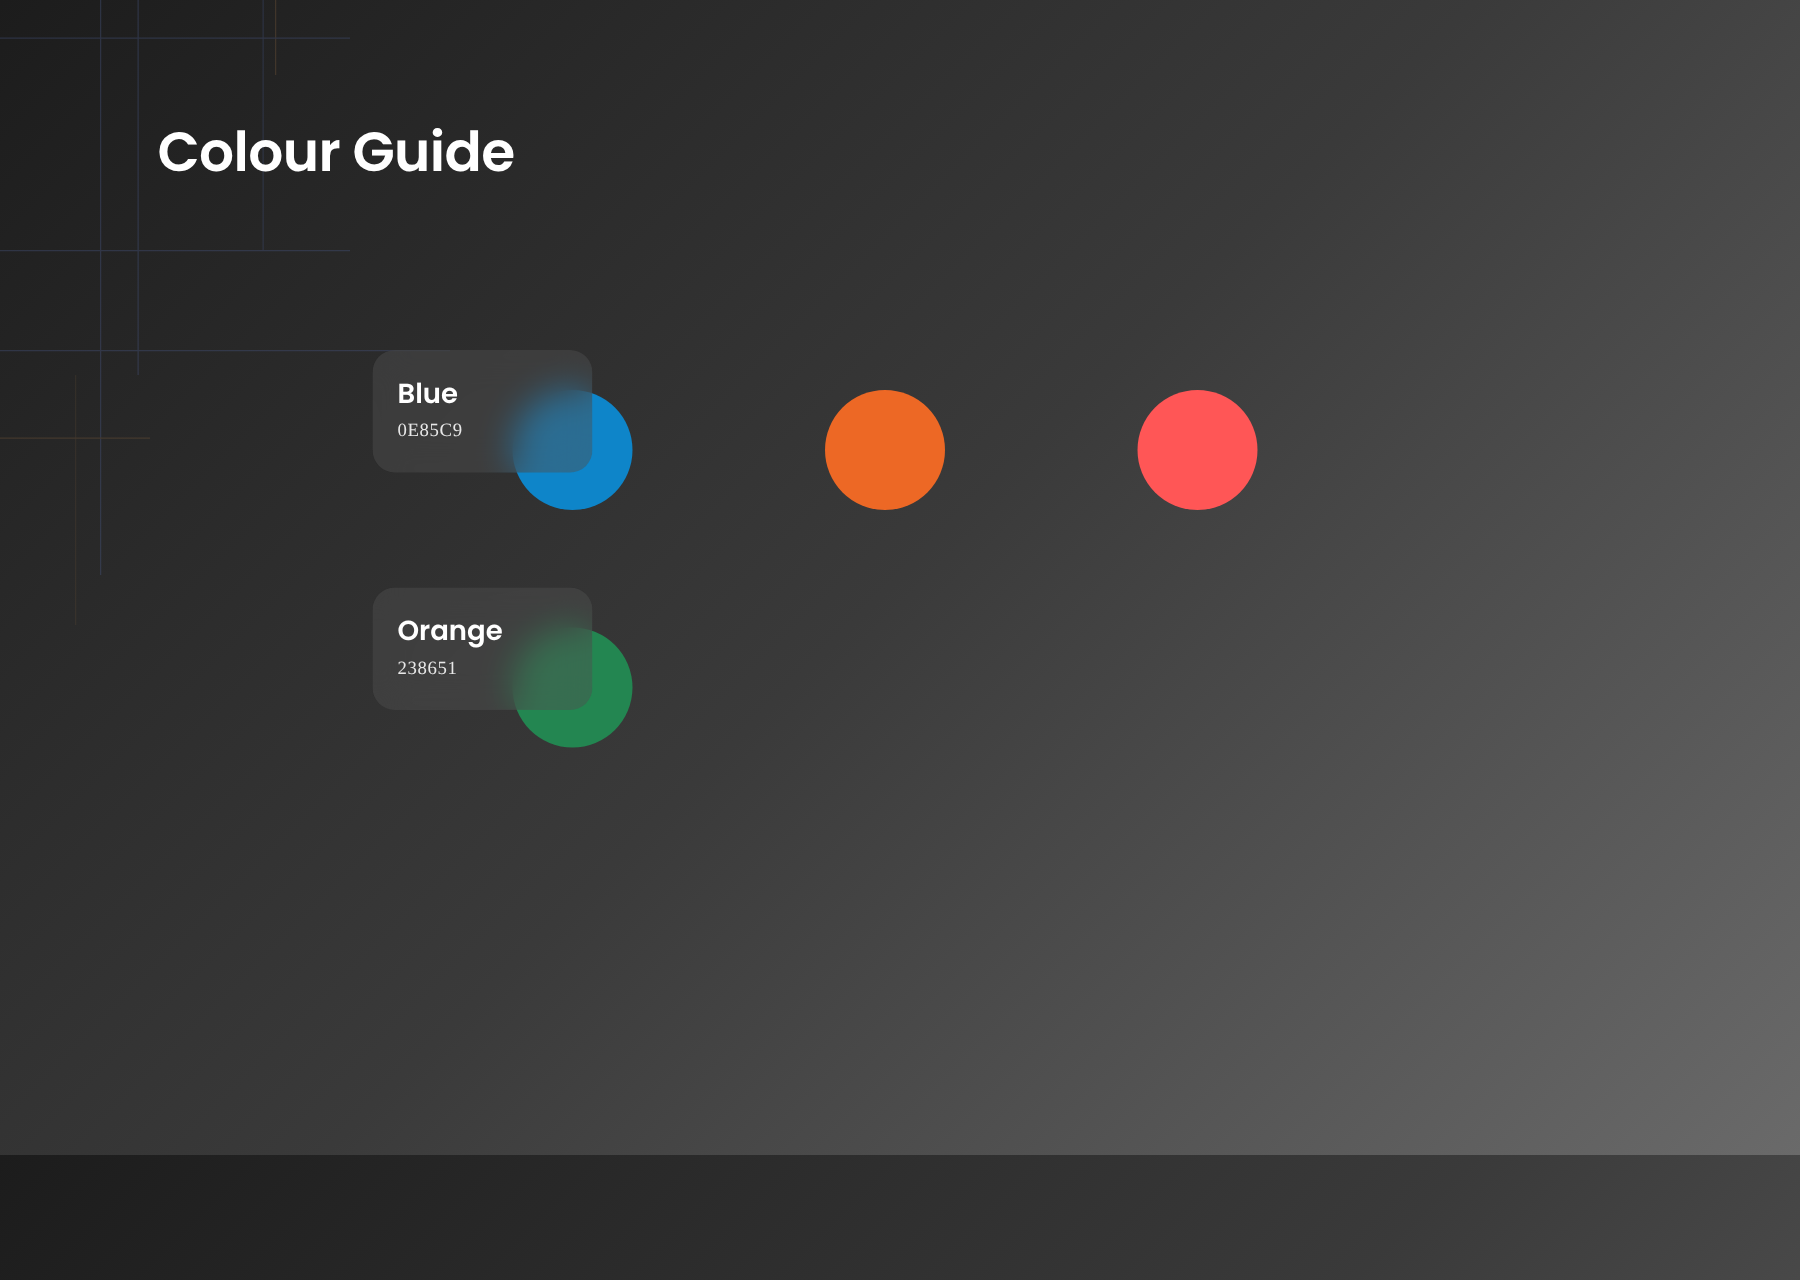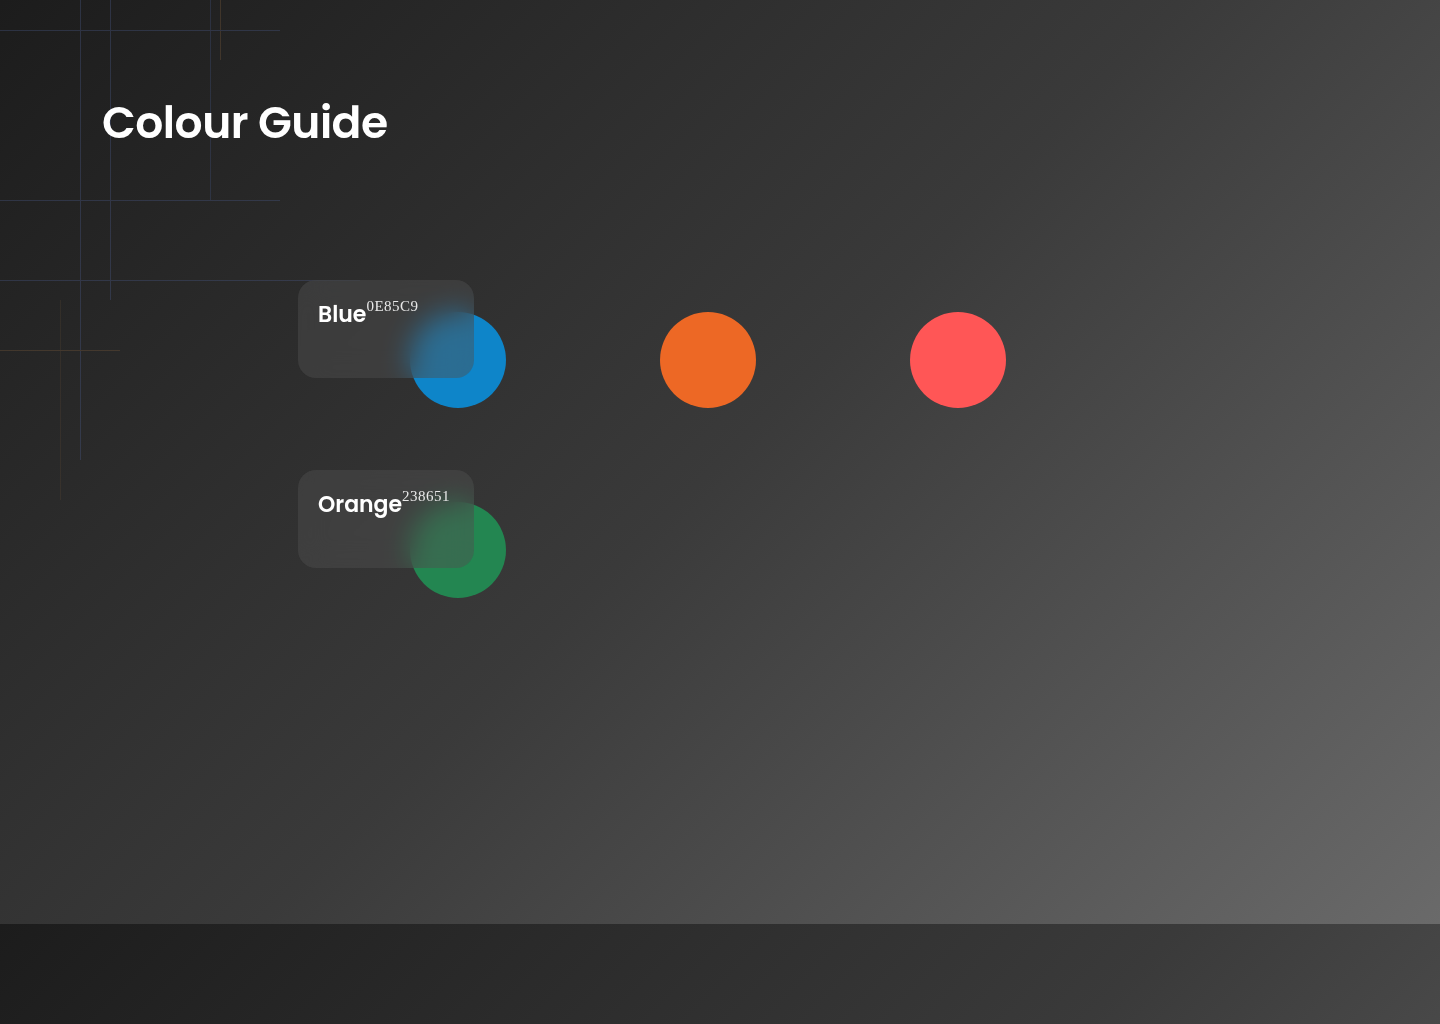--- a/index.html
+++ b/index.html
@@ -26,21 +26,21 @@
   .grid-lines .line {
     position: absolute;
     background: #4a5a8a;
   }
   .vline { width: 1px; }
   .hline { height: 1px; }
 
   .title {
     position: absolute;
     top: 90px;
-    left: 102px;
+    left: 126px;
     font-size: 44px;
     font-weight: 600;
     letter-spacing: -0.5px;
   }
 
   .swatches {
     position: absolute;
     top: 280px;
     left: 298px;
     display: grid;
@@ -71,21 +71,21 @@
     left: 0;
     width: 176px;
     height: 98px;
     border-radius: 18px;
     background: rgba(80,80,80,0.45);
     backdrop-filter: blur(14px);
     -webkit-backdrop-filter: blur(14px);
     z-index: 2;
     padding: 18px 20px 0 20px;
     display: flex;
-    flex-direction: row;
+    flex-direction: column;
     justify-content: flex-start;
   }
 
   .card-name {
     font-size: 22px;
     font-weight: 600;
     margin-bottom: 6px;
   }
   .card-hex {
     font-size: 15px;

